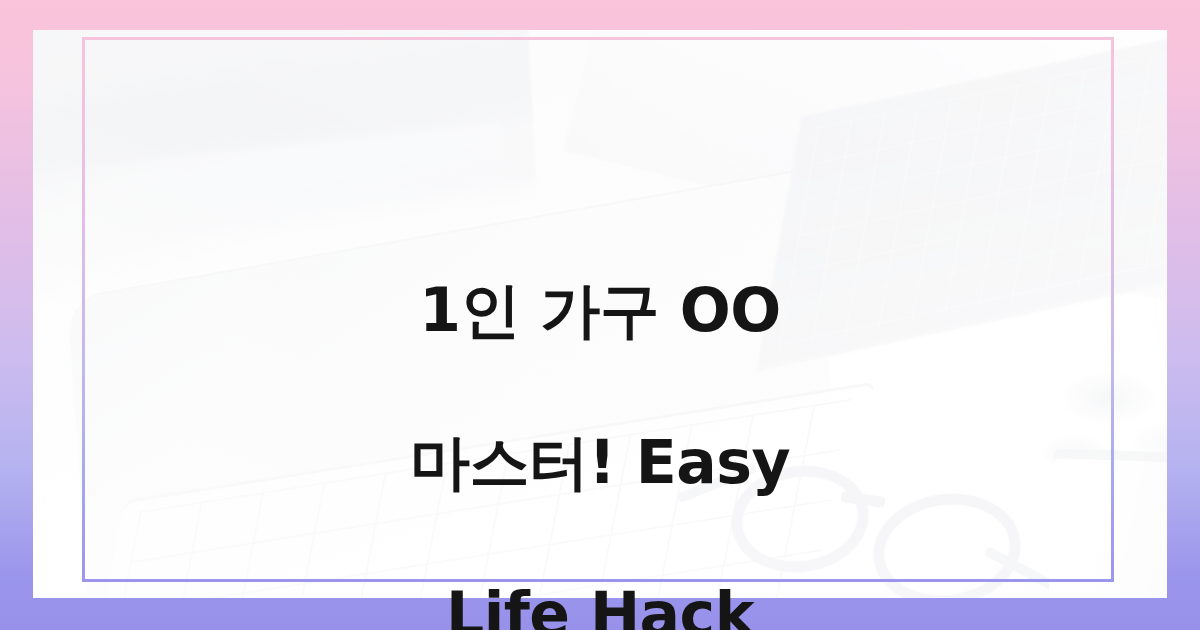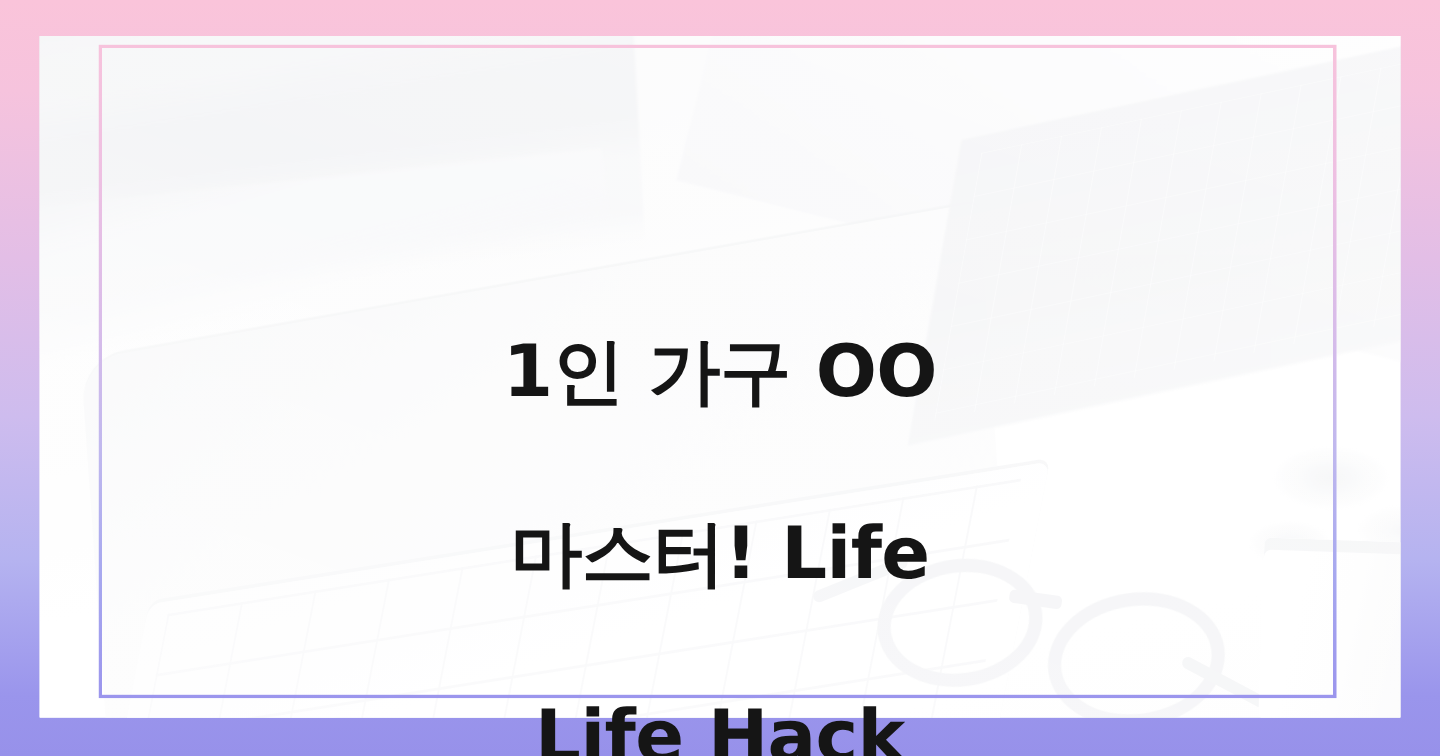--- a/index.html
+++ b/index.html
@@ -302,17 +302,17 @@
 
       <div class="ph-wash"></div>
       <div class="ph-wash2"></div>
     </div>
   </div>
 
   <div class="inner-frame"></div>
 
   <div class="headline">
     <span class="ln">1인 가구 OO</span>
-    <span class="ln">마스터! Life</span>
+    <span class="ln">마스터! Easy</span>
     <span class="ln">Life Hack</span>
   </div>
 
 </div>
 
 </body></html>

